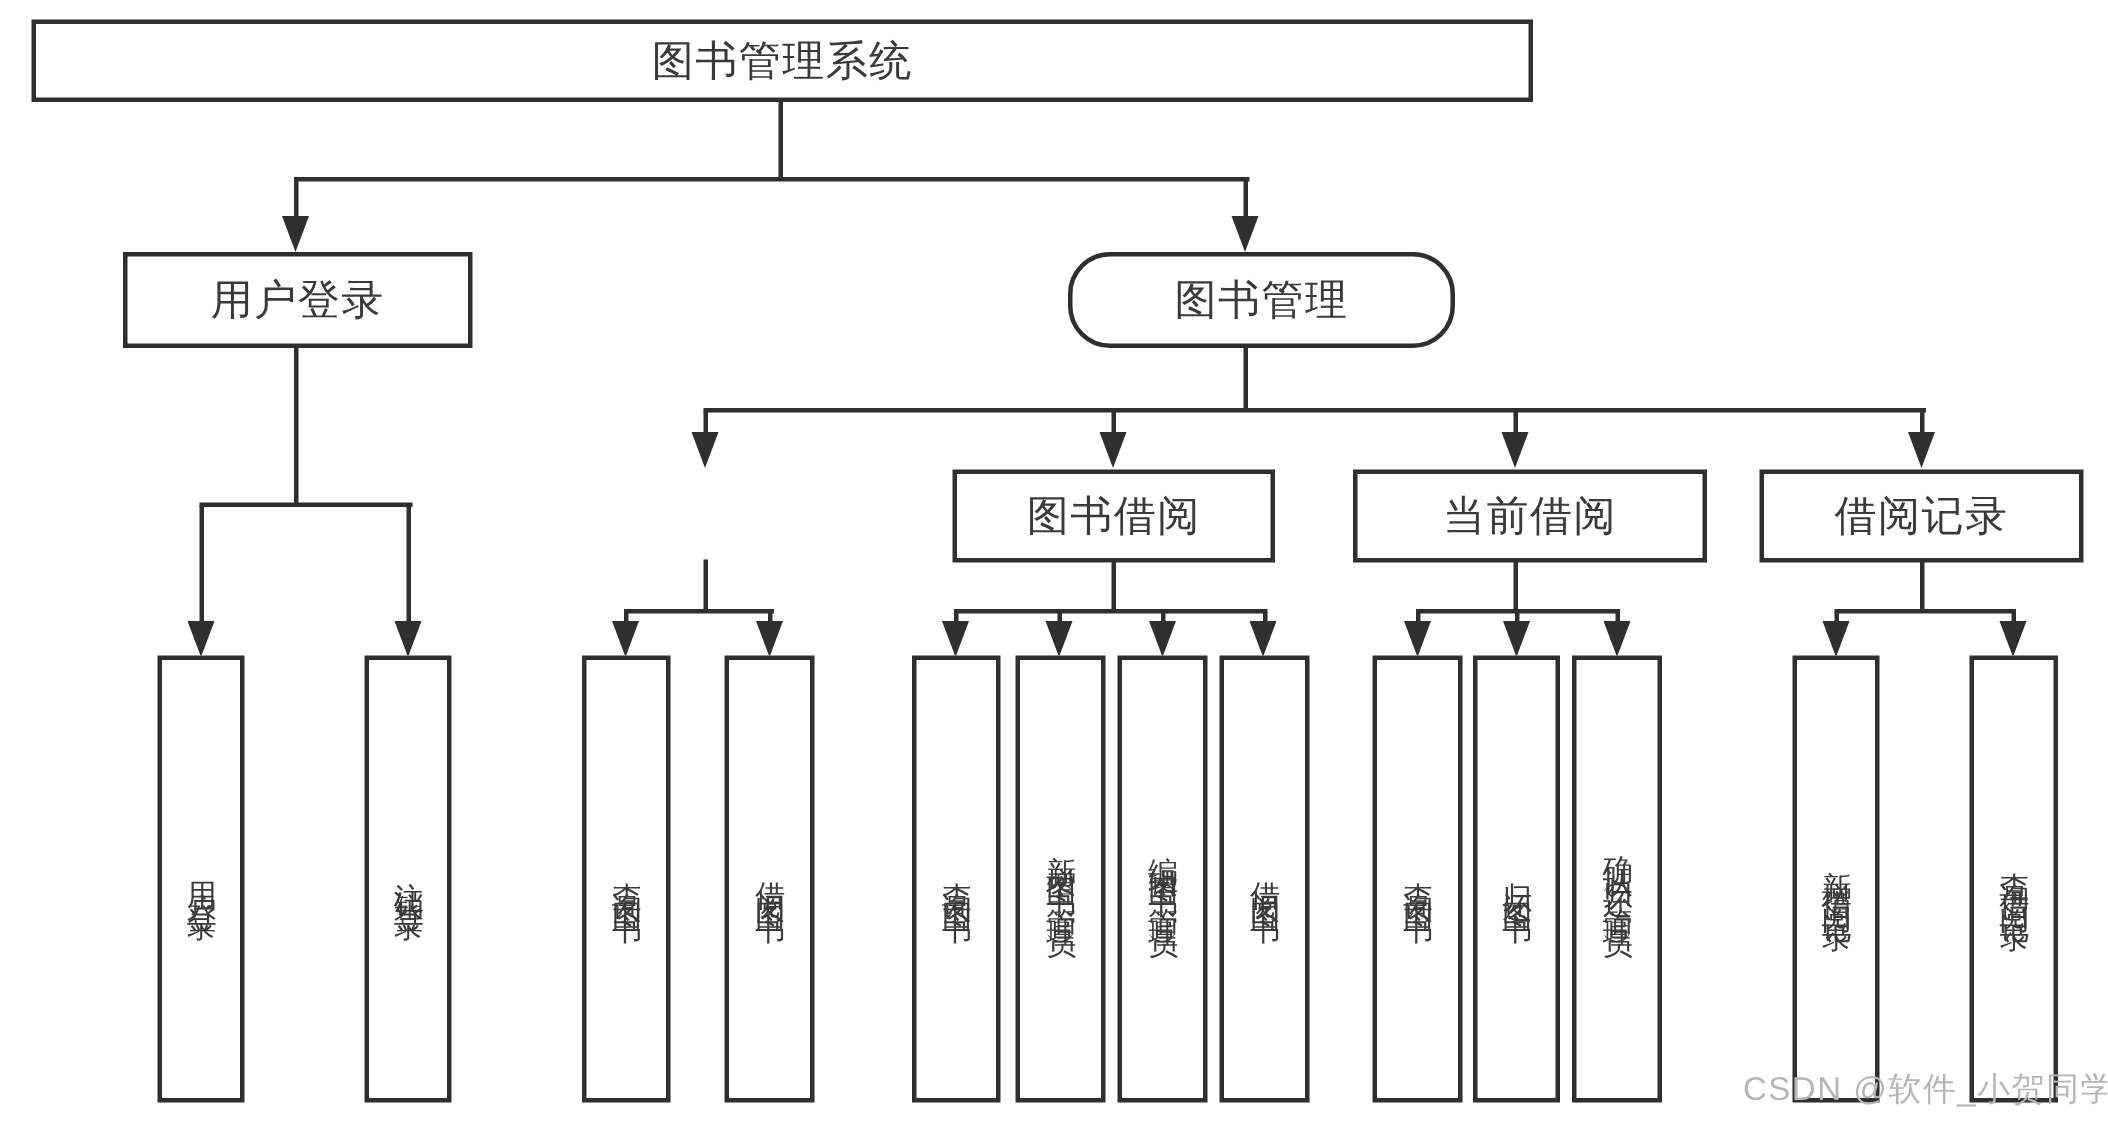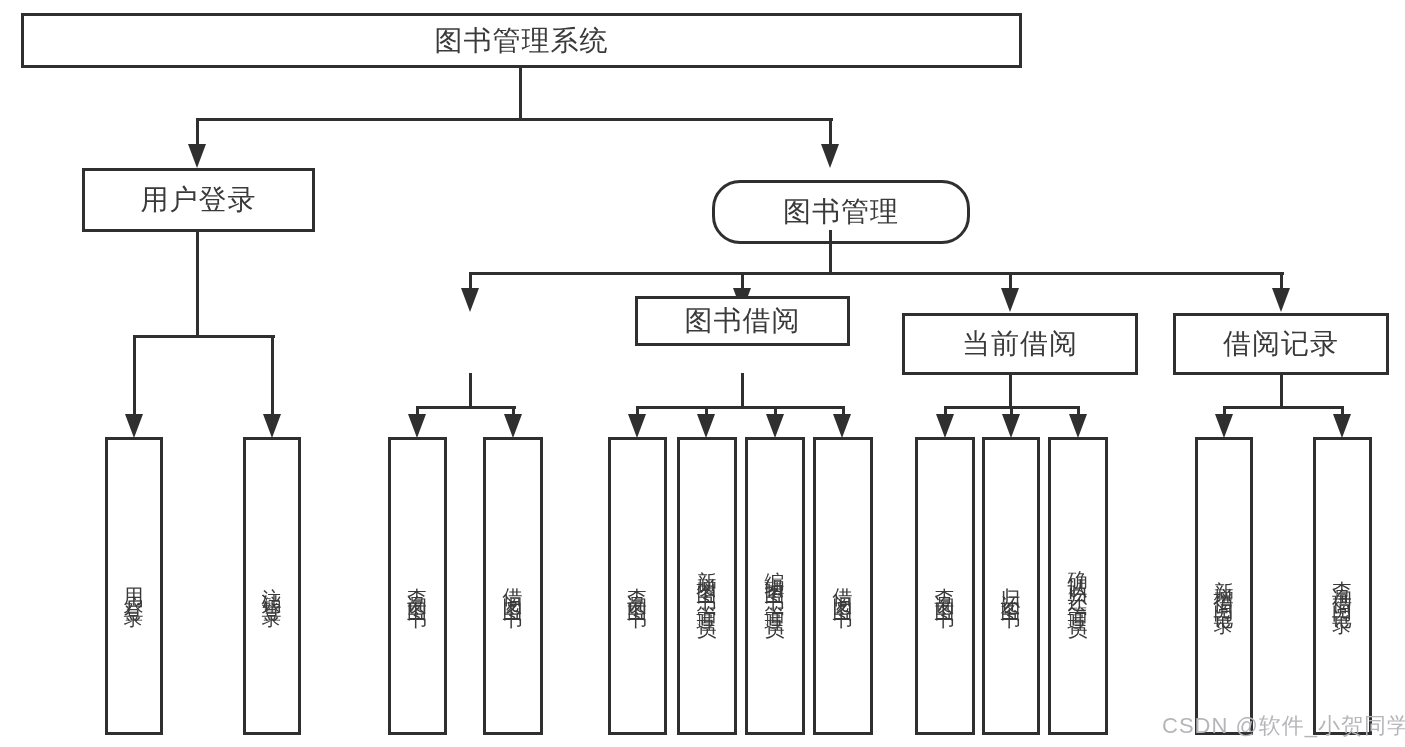--- a/index.html
+++ b/index.html
@@ -33,23 +33,23 @@
   .vline{width:3px;}
   .arrow{
     position:absolute;width:0;height:0;
     border-left:9px solid transparent;
     border-right:9px solid transparent;
     border-top:24px solid var(--line);
   }
   
   #b-root {left:21px;  top:13px;  width:1001px;height:55px;}
   #b-l2-0 {left:82px;  top:168px; width:233px; height:64px;}
-  #b-l2-1 {left:712px; top:180px; width:258px; height:64px;border-radius:28px;}
+  #b-l2-1 {left:712px; top:168px; width:258px; height:64px;border-radius:28px;}
   #b-l3-0 {left:362px; top:313px; width:218px; height:62px;}
-  #b-l3-1 {left:635px; top:296px; width:215px; height:50px;}
+  #b-l3-1 {left:635px; top:313px; width:215px; height:62px;}
   #b-l3-2 {left:902px; top:313px; width:236px; height:62px;}
   #b-l3-3 {left:1173px;top:313px; width:216px; height:62px;}
   .leaf{top:437px;height:298px;}
   #b-l4-0 {left:105px; width:58px;}
   #b-l4-1 {left:243px; width:58px;}
   #b-l4-2 {left:388px; width:59px;}
   #b-l4-3 {left:483px; width:60px;}
   #b-l4-4 {left:608px; width:59px;}
   #b-l4-5 {left:677px; width:60px;}
   #b-l4-6 {left:745px; width:60px;}

